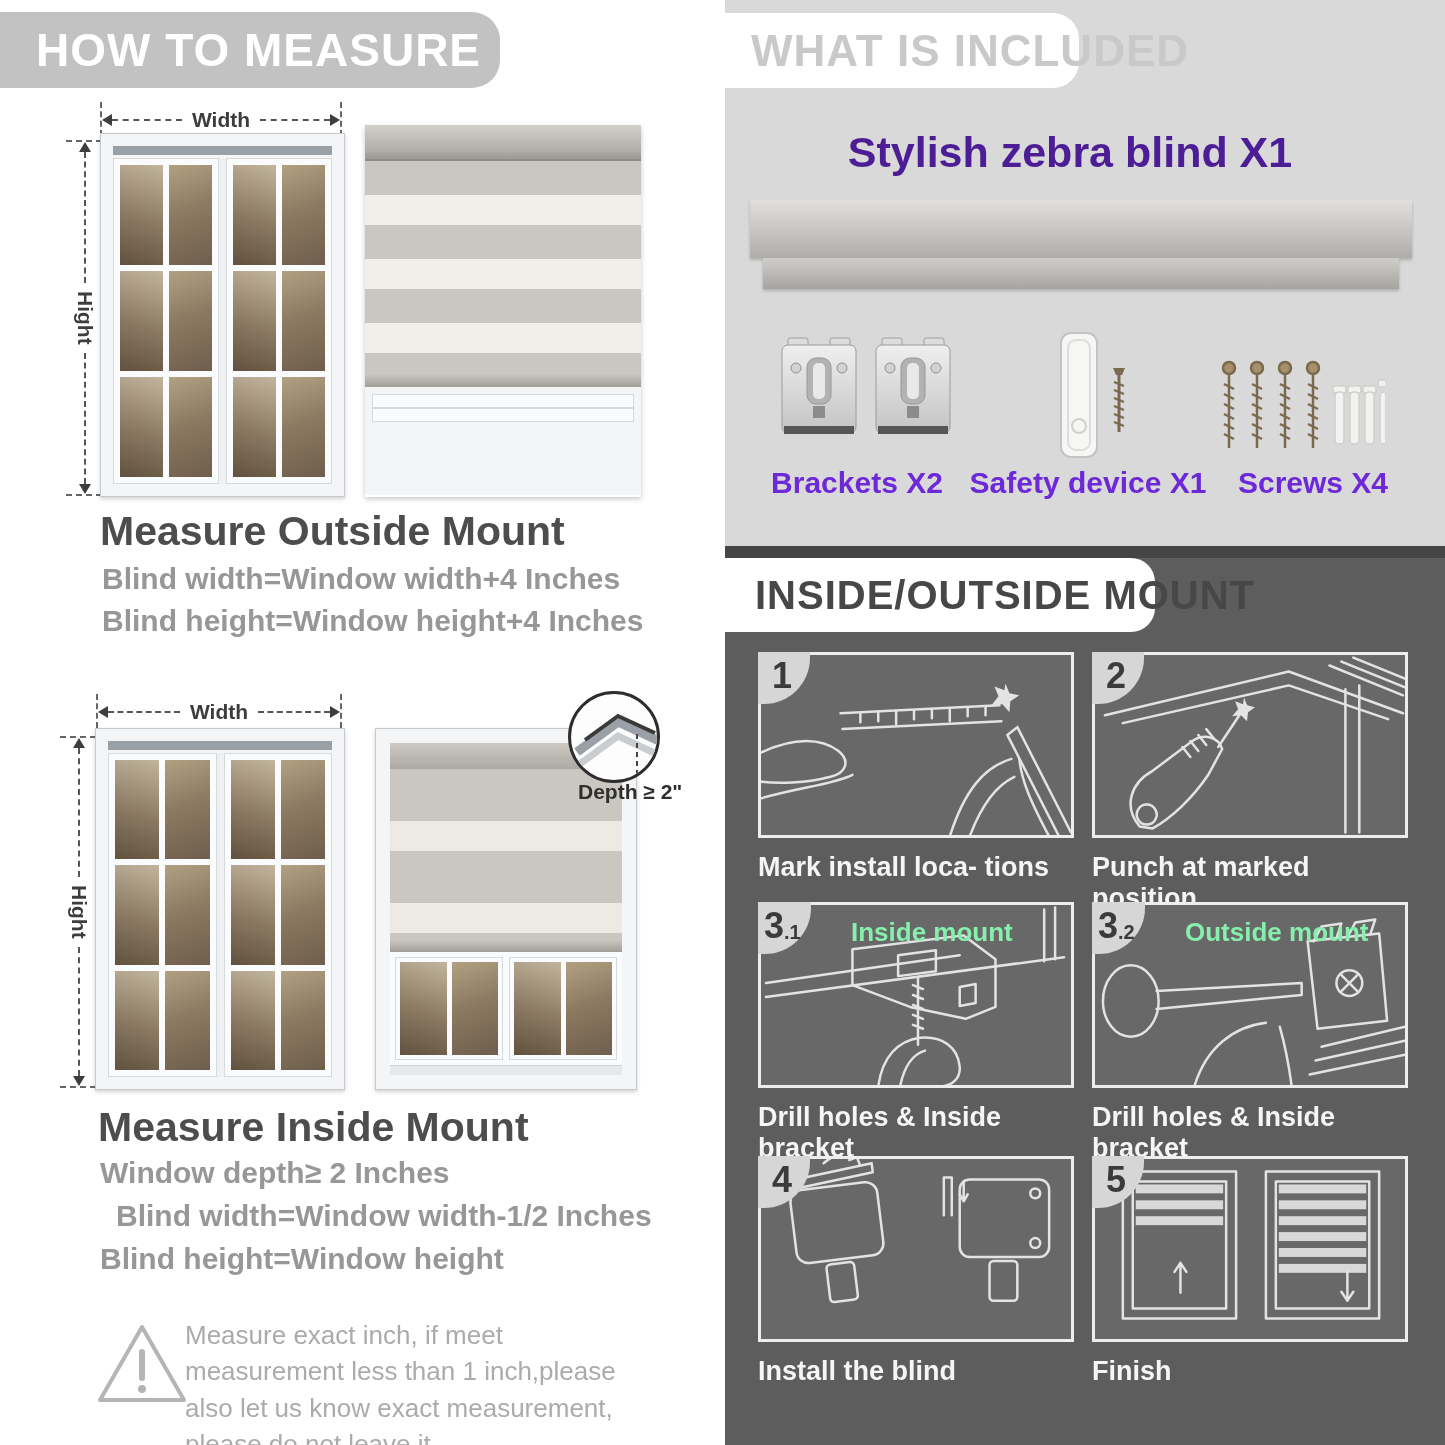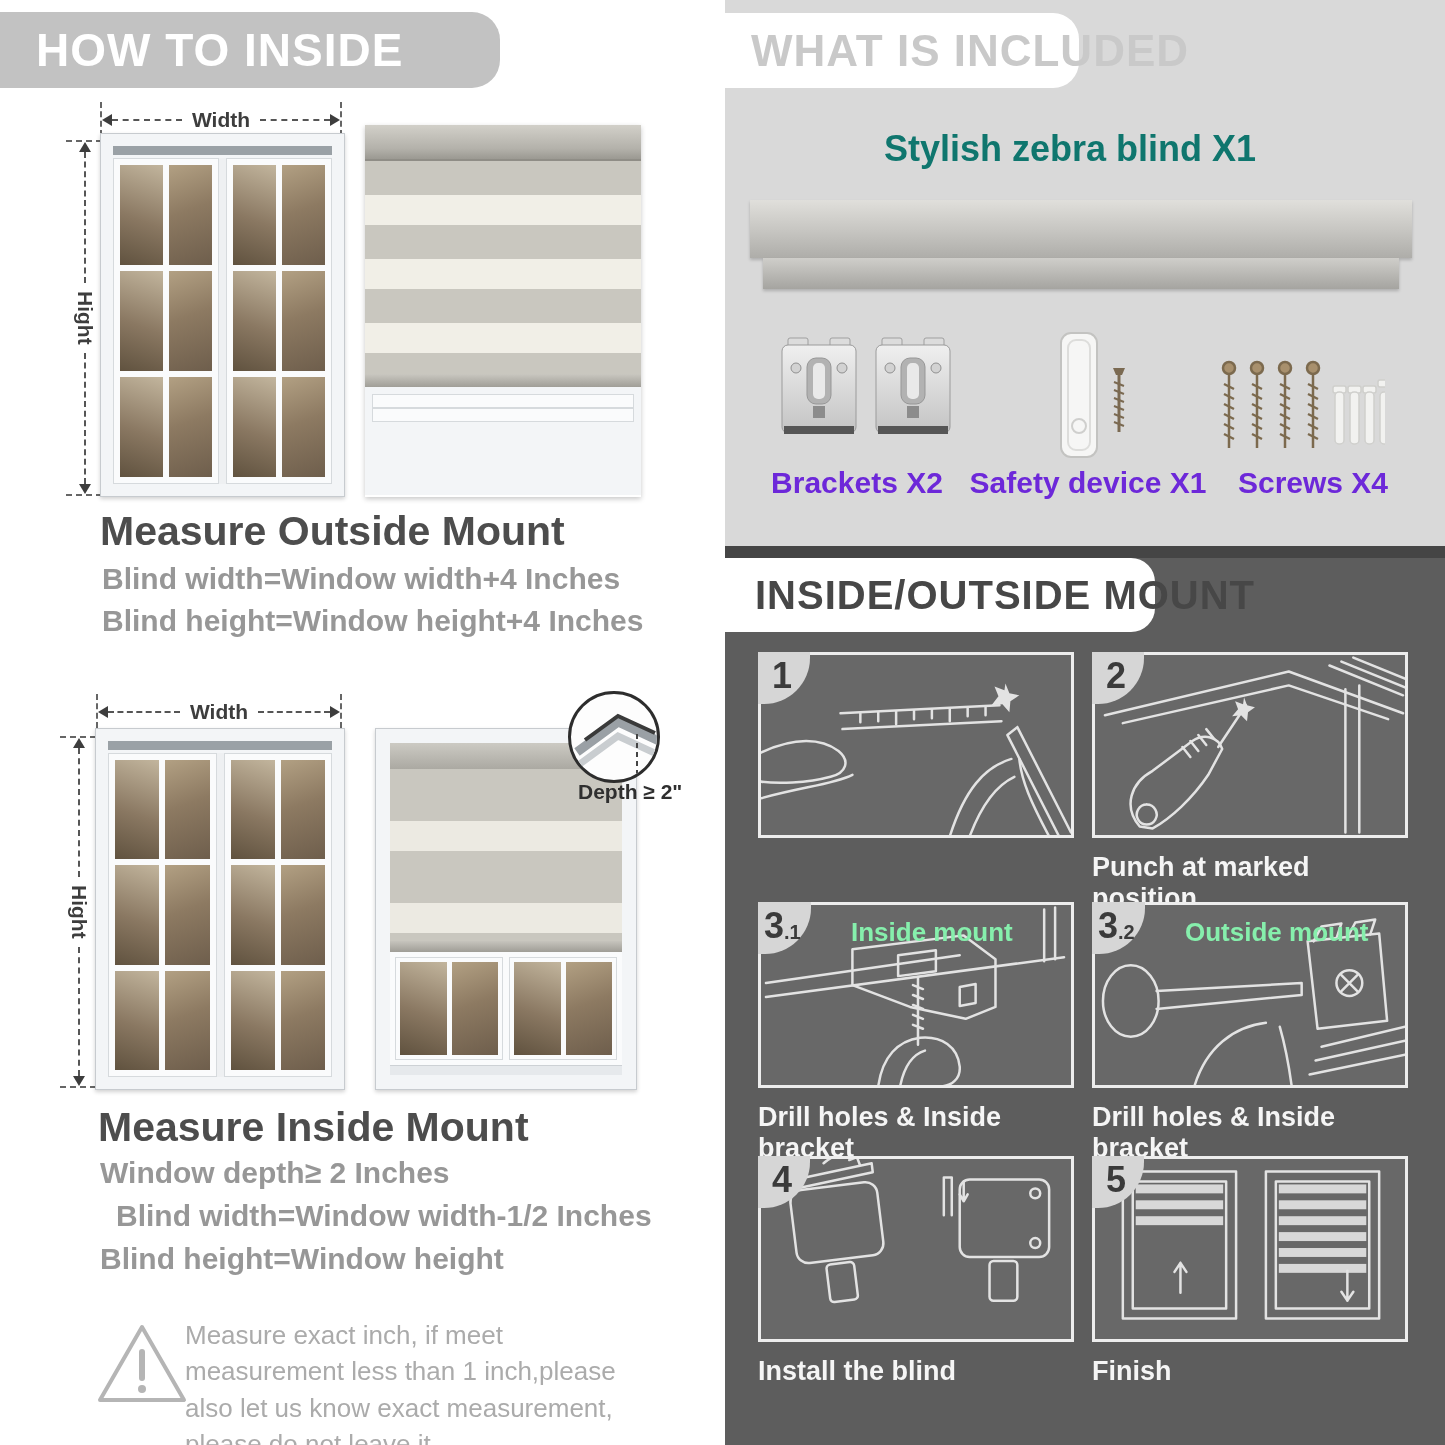--- a/index.html
+++ b/index.html
@@ -62,21 +62,21 @@
 
   .mh { position:absolute; font-size:41px; font-weight:bold; color:#4d4d4d; }
   .ml { position:absolute; font-size:30px; font-weight:bold; color:#979797; }
 
   .warn-text { position:absolute; font-size:26px; color:#ababab; line-height:1.4; width:450px; }
 
   
   .included { position:absolute; left:725px; top:0; width:720px; height:546px; background:#d9d9d9; }
   .inc-chip { position:absolute; left:0; top:13px; width:354px; height:75px; background:#fff; border-radius:0 26px 26px 0;
     color:#c9c9c9; font-weight:bold; font-size:44px; line-height:75px; padding-left:26px; letter-spacing:1px; white-space:nowrap; }
-  .product-label { position:absolute; left:0; top:128px; width:690px; text-align:center; font-size:36px; font-weight:bold; color:#0f766e; }
+  .product-label { position:absolute; left:0; top:128px; width:690px; text-align:center; font-size:43px; font-weight:bold; color:#4c1d95; }
   .rail-top { position:absolute; left:25px; top:200px; width:662px; height:58px;
     background:linear-gradient(180deg,#e0dfdb 0%,#c8c7c3 50%,#aeada9 100%); box-shadow:0 2px 3px rgba(0,0,0,.2); }
   .rail-bot { position:absolute; left:38px; top:258px; width:636px; height:31px;
     background:linear-gradient(180deg,#cfcecA 0%,#a5a4a0 100%); box-shadow:0 2px 3px rgba(0,0,0,.2); }
   .inc-fig { position:absolute; }
   .inc-label { position:absolute; top:466px; font-size:30px; font-weight:bold; color:#6d28d9; text-align:center; }
   .lab-brackets { left:22px; width:220px; }
   .lab-safety { left:232px; width:262px; }
   .lab-screws { left:482px; width:212px; }
 
@@ -96,21 +96,21 @@
   .ptitle { position:absolute; left:90px; top:12px; color:#86efac; font-size:26px; font-weight:bold; }
   .caption { position:absolute; width:326px; color:#f5f5f5; font-size:27px; font-weight:bold; }
   .c-r1{top:306px} .c-r2{top:556px} .c-r3{top:810px}
   .cc1{left:33px} .cc2{left:367px}
   .panel svg.art { position:absolute; left:0; top:0; width:100%; height:100%; }
   .art * { vector-effect:non-scaling-stroke; }
 </style>
 </head>
 <body>
 
-<div class="how-chip">HOW TO INSIDE</div>
+<div class="how-chip">HOW TO MEASURE</div>
 
 <div class="h-measure" style="left:102px; top:108px; width:238px;">
   <span class="endtick e1"></span>
   <span class="arr-l"></span>
   <span class="dash"></span>
   <span class="lab">Width</span>
   <span class="dash"></span>
   <span class="arr-r"></span>
   <span class="endtick e2"></span>
 </div>
@@ -352,20 +352,21 @@
       <path d="M312,178 L258,72 M300,182 L248,80 M248,80 L258,72"></path>
       <path d="M190,182 C205,135 225,112 252,104"></path>
       <path d="M290,182 C272,148 262,126 260,104"></path>
       <path d="M210,182 C222,150 238,130 255,122"></path>
     </svg>
     <div class="badge">
         <span>1</span>
         <span class="sub"></span>
       </div>
   </div>
+  <div class="caption c-r1 cc1">Mark install loca- tions</div>
 
   <div class="panel p-r1c2">
     <svg class="art" viewBox="0 0 312 180" stroke="#e3e3e3" stroke-width="2.5" fill="none" stroke-linecap="round" stroke-linejoin="round">
       <path d="M10,60 L195,16 L310,58"></path>
       <path d="M28,68 L195,30 L295,64"></path>
       <path d="M236,10 L310,40 M248,6 L312,32 M260,2 L314,24"></path>
       <path d="M252,34 L252,178 M266,30 L266,178"></path>
       <path d="M45,172 C28,152 36,128 58,116 L98,86 C110,78 124,82 128,94 L114,120 C98,144 76,164 58,174 z"></path>
       <path d="M96,86 l8,10 M104,80 l8,10 M112,74 l8,10 M88,92 l8,10"></path>
       <path d="M124,92 L152,50"></path>

